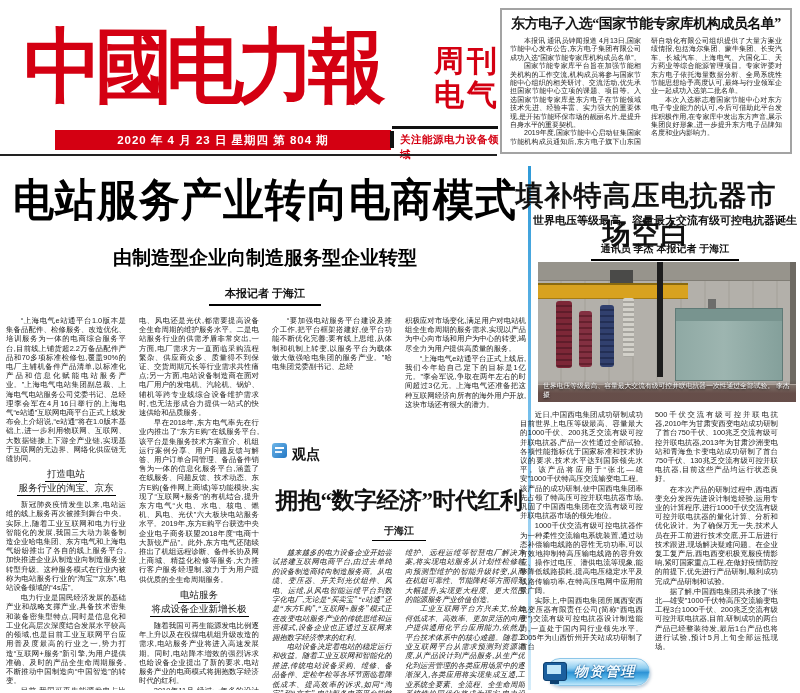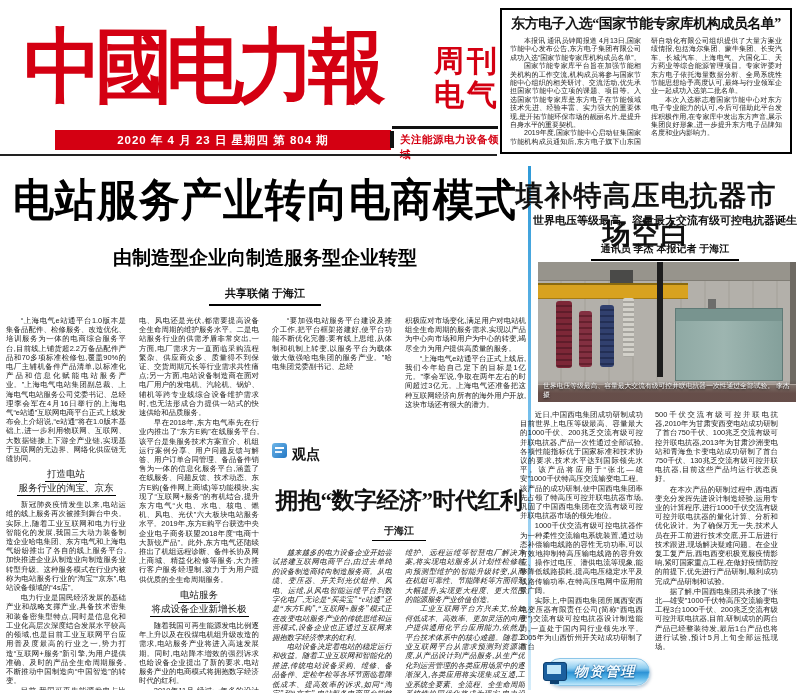--- a/index.html
+++ b/index.html
@@ -13,21 +13,21 @@
   .datebar{position:absolute;left:55px;top:130px;width:336px;height:20px;background:#d40012;
     color:#fff;font-size:11.5px;font-weight:bold;text-align:center;line-height:20px;letter-spacing:1px;}
   .edition{position:absolute;left:434px;top:44px;width:66px;text-align:center;color:#d40012;
     font-weight:900;font-size:30px;line-height:34px;letter-spacing:3px;}
   .ed-hline{position:absolute;left:392px;top:126px;width:106px;height:3px;background:#111;}
   .ed-vbar{position:absolute;left:390px;top:131px;width:4px;height:17px;background:#111;}
   .slogan{position:absolute;left:400px;top:132px;width:100px;color:#d40012;
     font-weight:900;font-size:10.5px;line-height:15px;letter-spacing:.5px;}
   .header-rule{position:absolute;left:0;top:154px;width:497px;height:2px;background:#222;}
   
-  .topbox{position:absolute;left:500px;top:8px;width:292px;height:146px;border:2px solid #000000;
+  .topbox{position:absolute;left:500px;top:8px;width:292px;height:146px;border:2px solid #a3a3a3;
     background:#fff;box-sizing:border-box;padding:5px 8px;}
   .topbox-title{font-family:"Liberation Serif","DejaVu Serif",serif;font-weight:900;
     font-size:14px;text-align:center;letter-spacing:-.5px;margin-bottom:4px;white-space:nowrap;}
   .topbox-body{column-count:2;column-gap:10px;font-size:7px;line-height:8.4px;
     text-align:justify;height:110px;overflow:hidden;color:#222;}
   .topbox-body p{margin:0;text-indent:2em;}
   
   .hl{position:absolute;left:4px;top:174px;width:522px;text-align:center;font-weight:900;
     font-size:41px;letter-spacing:1px;line-height:52px;color:#000;transform:scaleY(1.08);}
   .sub{position:absolute;left:4px;top:245px;width:522px;text-align:center;font-weight:700;
@@ -139,21 +139,21 @@
       <p>本报讯 通讯员钟闻报道 4月13日,国家节能中心发布公告,东方电子集团有限公司成功入选“国家节能专家库机构成员名单”。</p>
       <p>国家节能专家库平台旨在加强节能相关机构的工作交流,机构成员将参与国家节能中心组织的相关研讨、交流活动,优先承担国家节能中心立项的课题、项目等。入选国家节能专家库是东方电子在节能领域技术先进、经验丰富、实力强大的重要体现,是开拓节能环保市场的靓丽名片,是提升自身水平的重要契机。</p>
       <p>2019年度,国家节能中心启动征集国家节能机构成员通知后,东方电子旗下山东国研自动化有限公司组织提供了大量方案业绩情报,包括海尔集团、蒙牛集团、长安汽车、长城汽车、上海电气、六国化工、天方药业等综合能源管理项目。专家评委对东方电子依托海量数据分析、全局系统性节能思想给予高度认可,最终与行业领军企业一起成功入选第二批名单。</p>
       <p>本次入选标志着国家节能中心对东方电子专业能力的认可,今后可借助此平台发挥积极作用,在专家库中发出东方声音,展示集团良好形象,进一步提升东方电子品牌知名度和业内影响力。</p>
     </div>
   </div>
 
   <div class="hl">电站服务产业转向电商模式</div>
   <div class="sub">由制造型企业向制造服务型企业转型</div>
   <div class="byline-wrap">
-    <span class="byline">共享联储 于海江</span>
+    <span class="byline">本报记者 于海江</span>
   </div>
 
   <div class="lbody">
     <div class="col c1">
       <p>“上海电气e站通平台1.0版本是集备品配件、检修服务、改造优化、培训服务为一体的电商综合服务平台,目前线上铺货超2.2万备品配件产品和70多项标准检修包,覆盖90%的电厂主辅机备件产品清单,以标准化产品和信息化赋能电站服务产业。”上海电气电站集团副总裁、上海电气电站服务公司党委书记、总经理李会军在4月16日举行的上海电气“e站通”互联网电商平台正式上线发布会上介绍说,“e站通”将在1.0版本基础上,进一步利用物联网、互联网、大数据链接上下游全产业链,实现基于互联网的无边界、网络化供应链无缝协同。</p>
       <p class="subhead">
         <span>打造电站</span><br>
         <span>服务行业的淘宝、京东</span>
       </p>
       <p>新冠肺炎疫情发生以来,电站运维的线上服务再次被推到舞台中央。实际上,随着工业互联网和电力行业智能化的发展,我国三大动力装备制造企业哈电集团、东方电气和上海电气纷纷推出了各自的线上服务平台,加快推进企业从制造业向制造服务业转型升级。这种服务模式在行业内被称为电站服务行业的“淘宝”“京东”,电站设备领域的“4s店”。</p>

